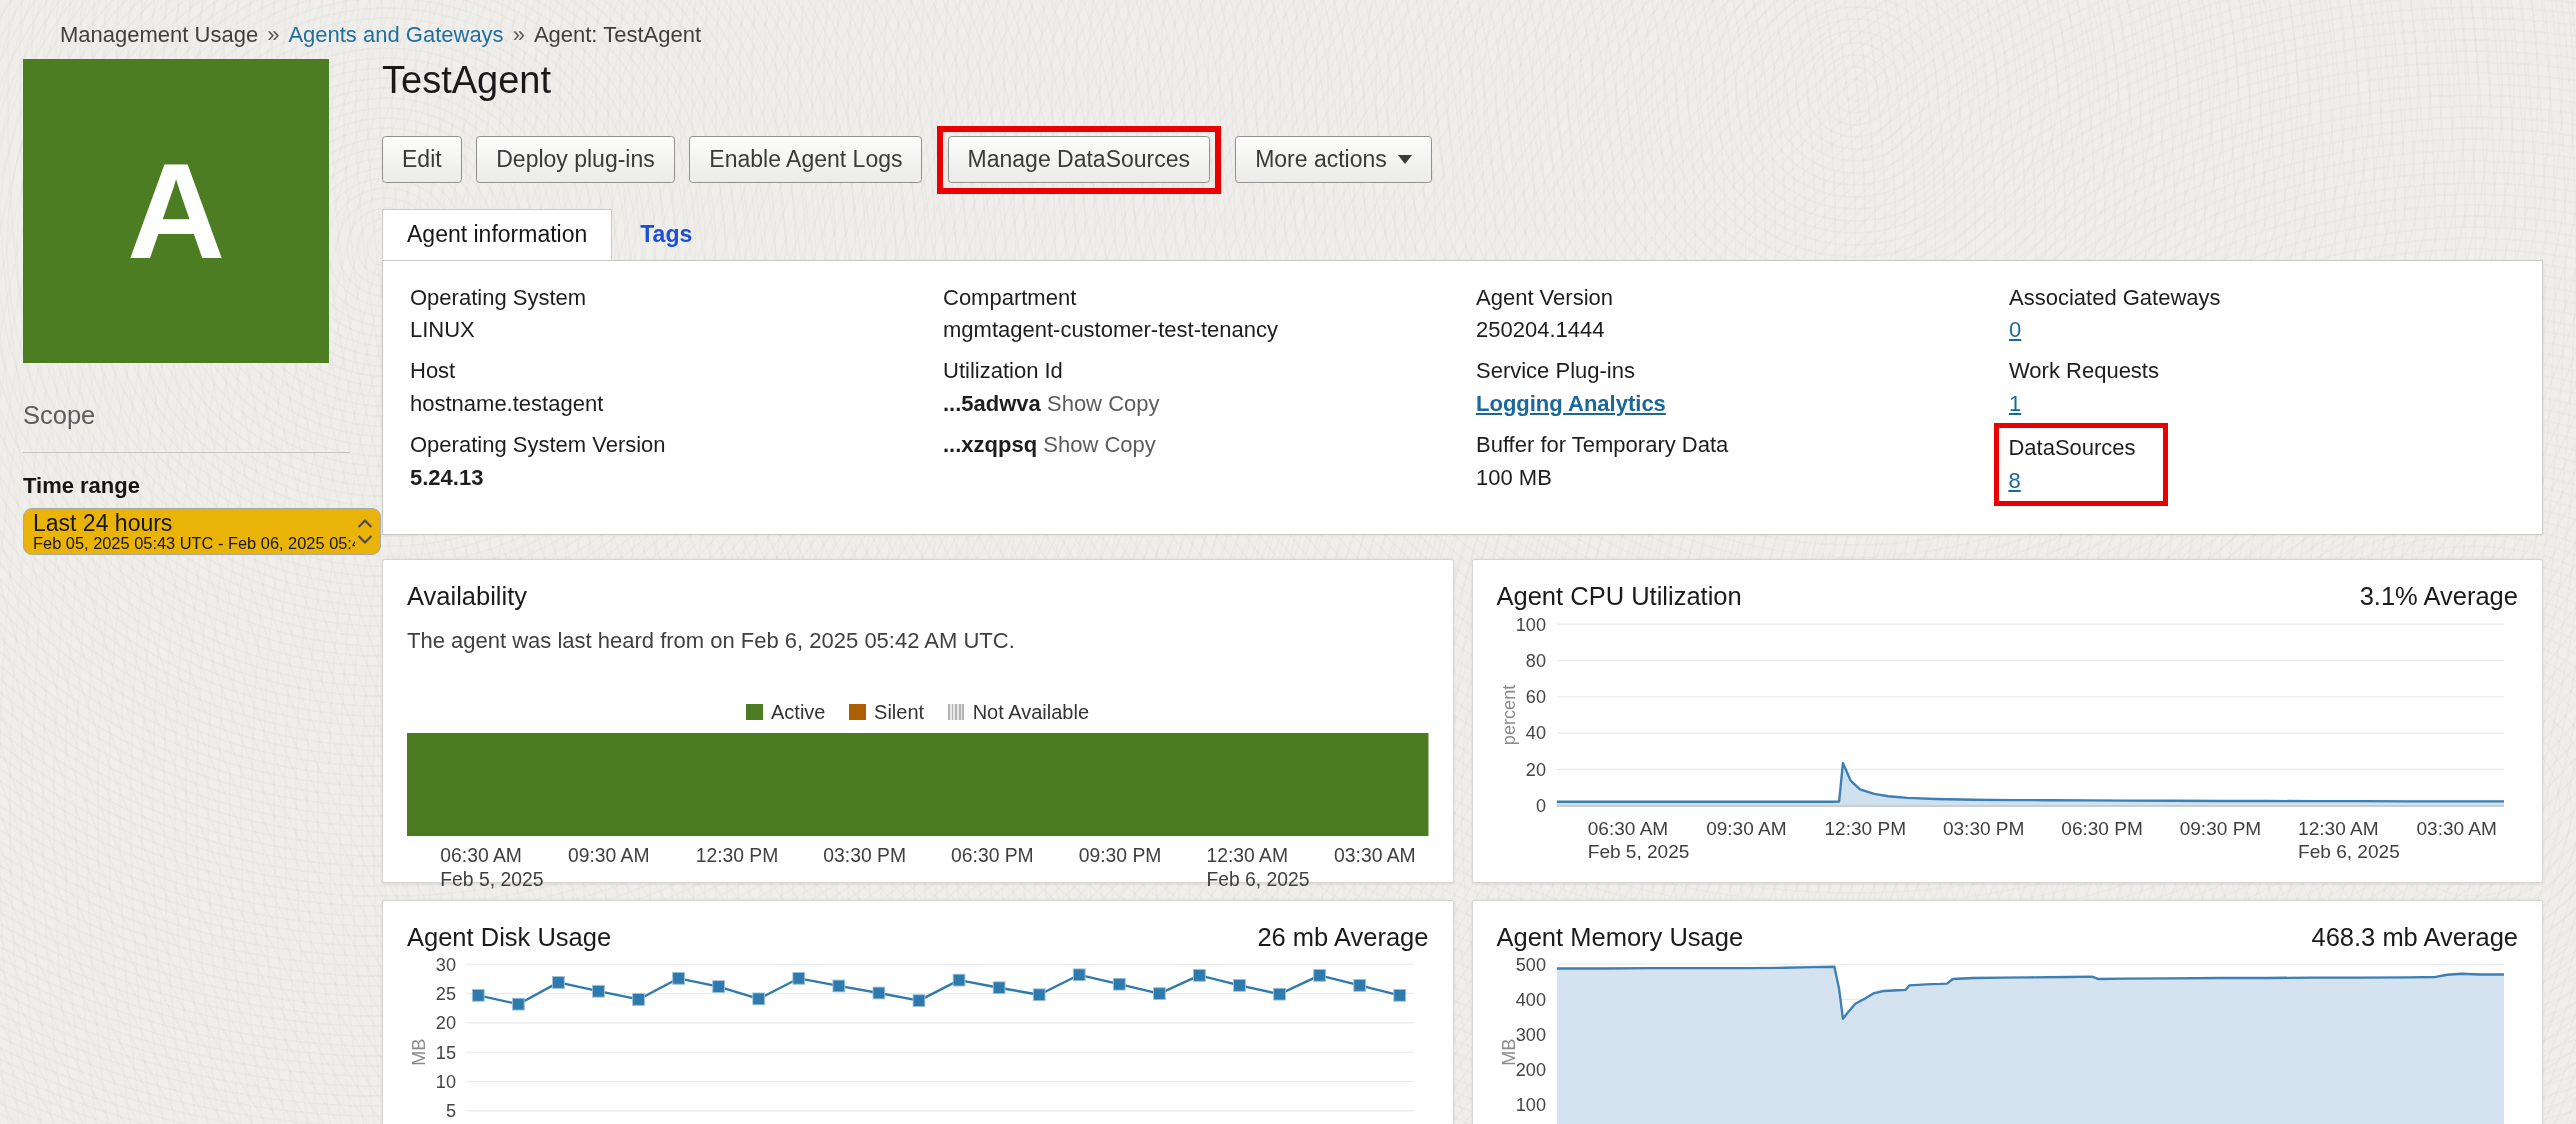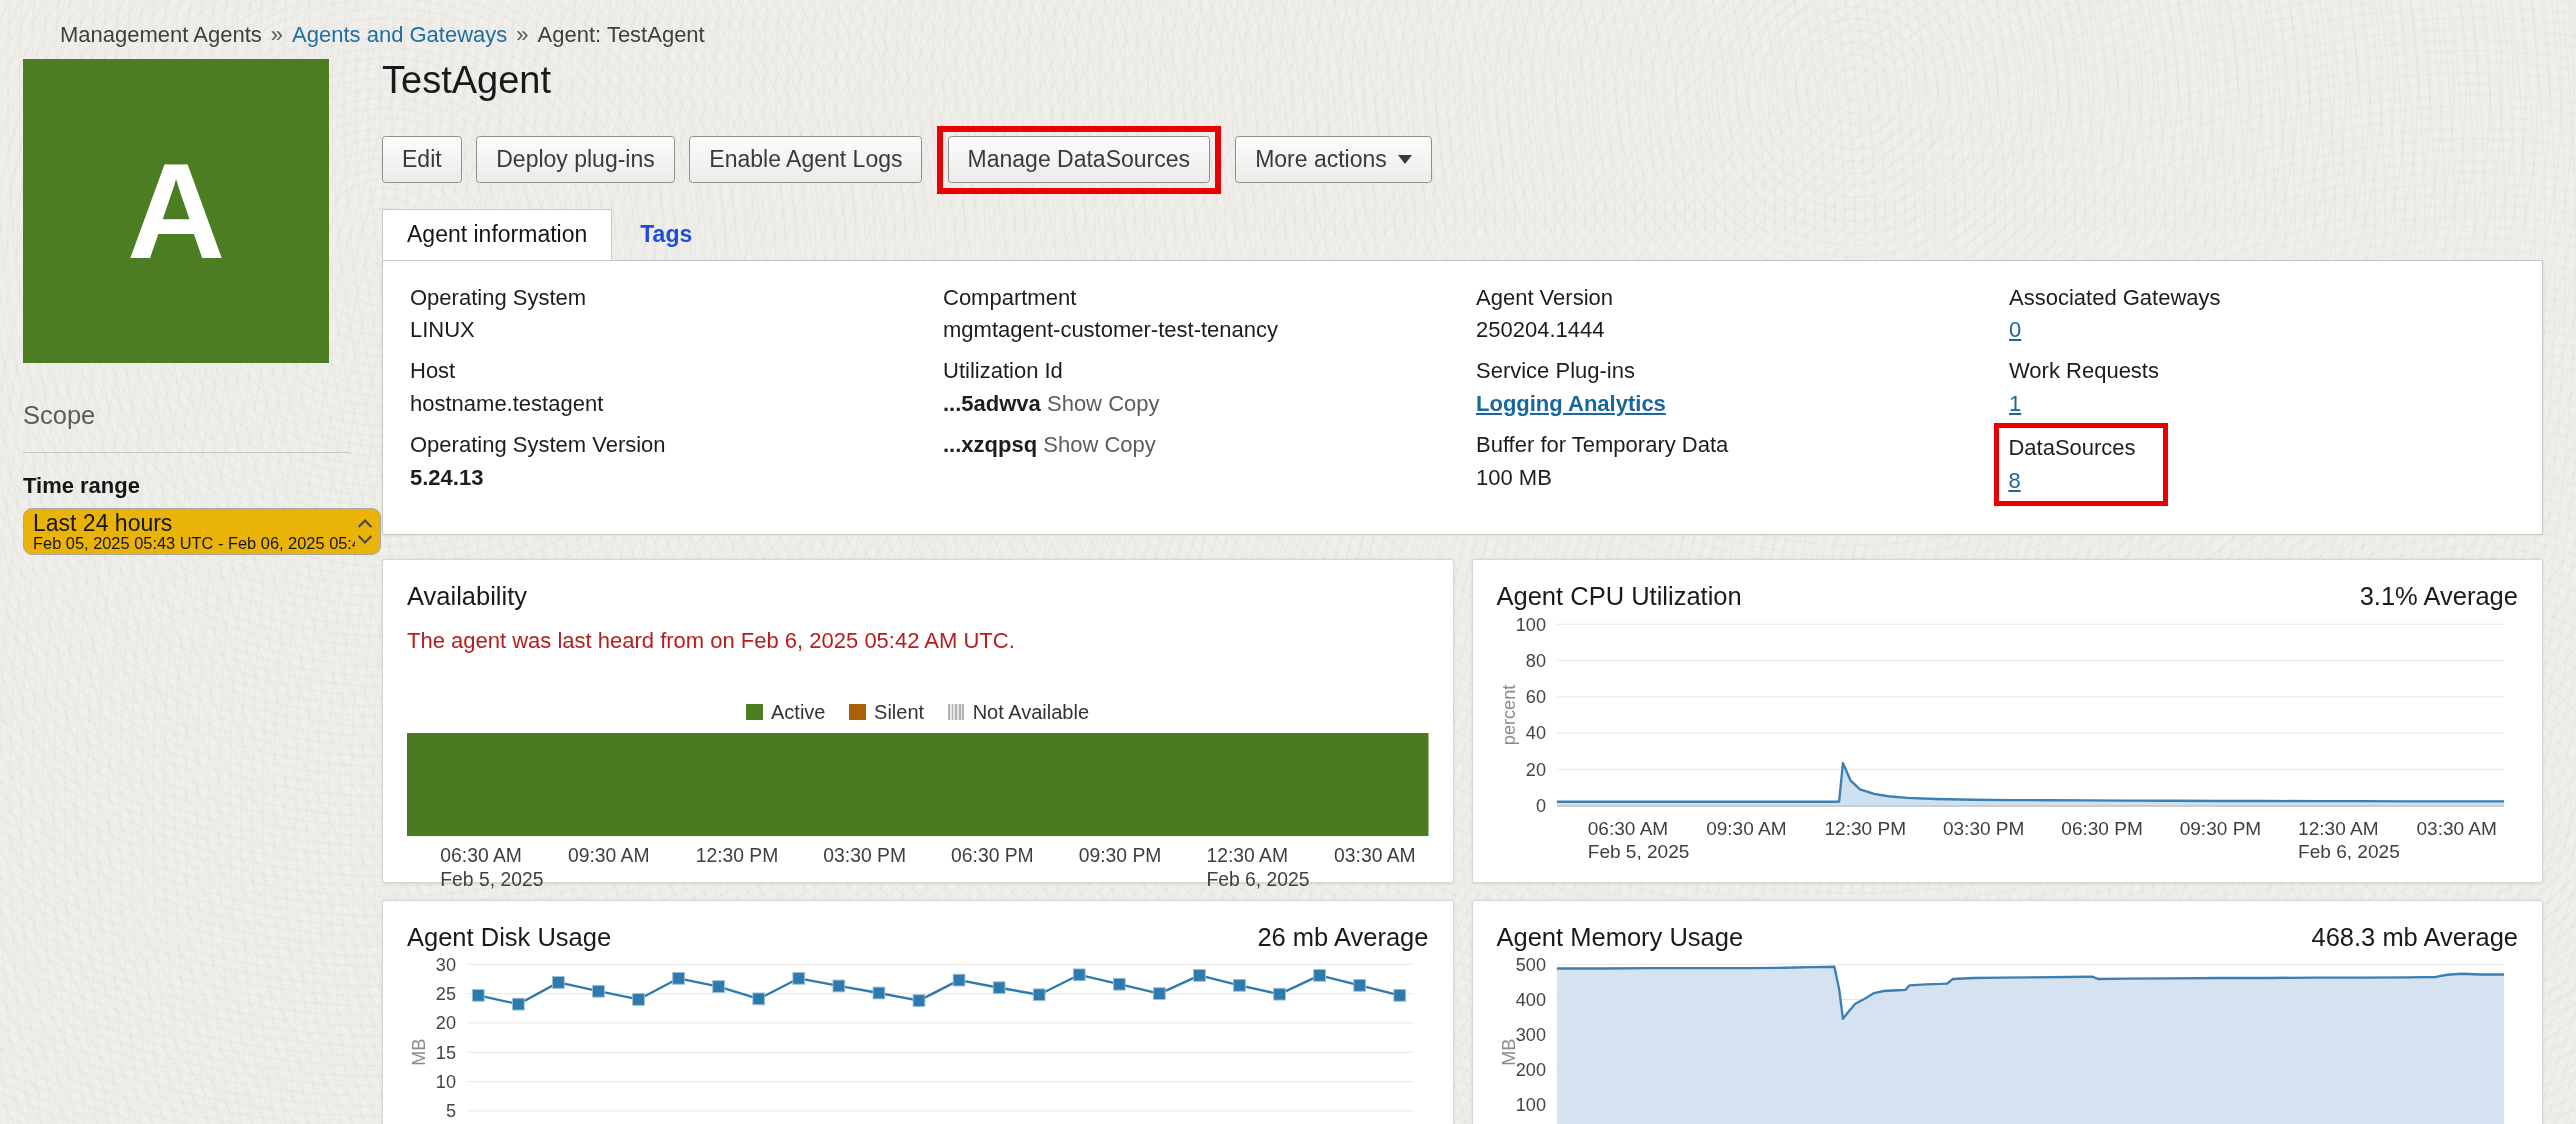--- a/index.html
+++ b/index.html
@@ -69,35 +69,35 @@
 
   
   .charts { margin-top:24px; display:grid; grid-template-columns:1fr 1fr; gap:16.4px 18px; }
   .card { background:#fff; border:0.9px solid #d6d6d3; border-radius:2.7px; box-shadow:0 0.9px 2.7px rgba(0,0,0,0.10);
       padding:22px 24px 9px 24px; }
   .card.row1 { height:324px; }
   .card.row2 { height:320px; }
   .card-head { display:flex; justify-content:space-between; align-items:baseline; }
   .card-title { font-size:25.5px; color:#1a1a1a; }
   .card-avg { font-size:25.5px; color:#1a1a1a; }
-  .subtitle { margin-top:16.4px; font-size:22px; color:#b91c1c; }
+  .subtitle { margin-top:16.4px; font-size:22px; color:#404040; }
   .legend { margin-top:47px; display:flex; justify-content:center; gap:24px; align-items:center; }
   .legend-item { display:flex; align-items:center; gap:8.2px; font-size:20px; color:#333; }
   .sw { width:16.4px; height:16.4px; display:inline-block; }
   .sw.striped { background-image:repeating-linear-gradient(90deg, #b3b3b3 0 1.8px, #e7e7e7 1.8px 3.6px); }
   svg.chart { display:block; width:100%; }
   svg text { font-family:"Liberation Sans", sans-serif; }
 </style>
 </head>
 <body>
 
 <div class="page">
 
   <div class="breadcrumb">
-    <span>Management Agents</span>
+    <span>Management Usage</span>
     <span class="sep">»</span>
     <a>Agents and Gateways</a>
     <span class="sep">»</span>
     <span>Agent: TestAgent</span>
   </div>
 
   <div class="layout">
 
     <aside class="sidebar">
       <div class="avatar">

